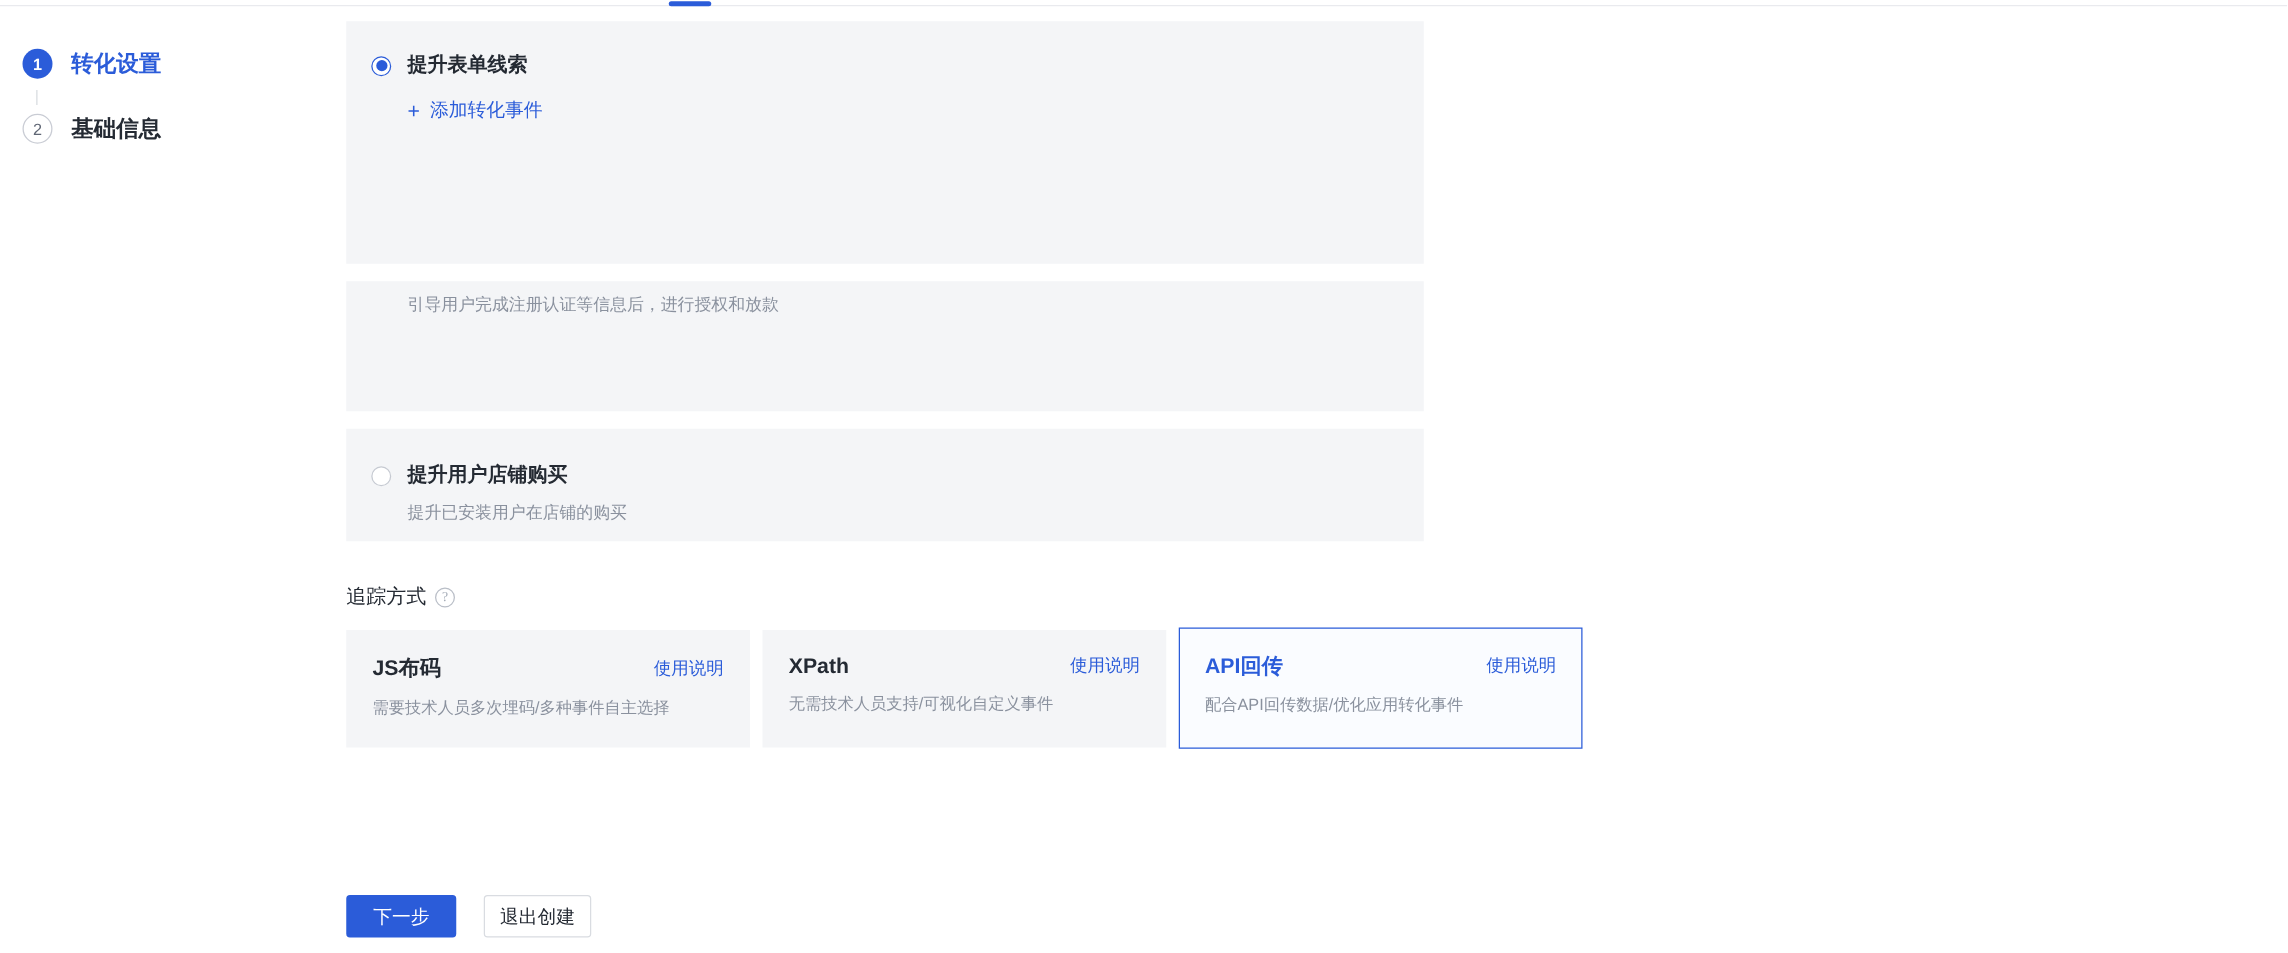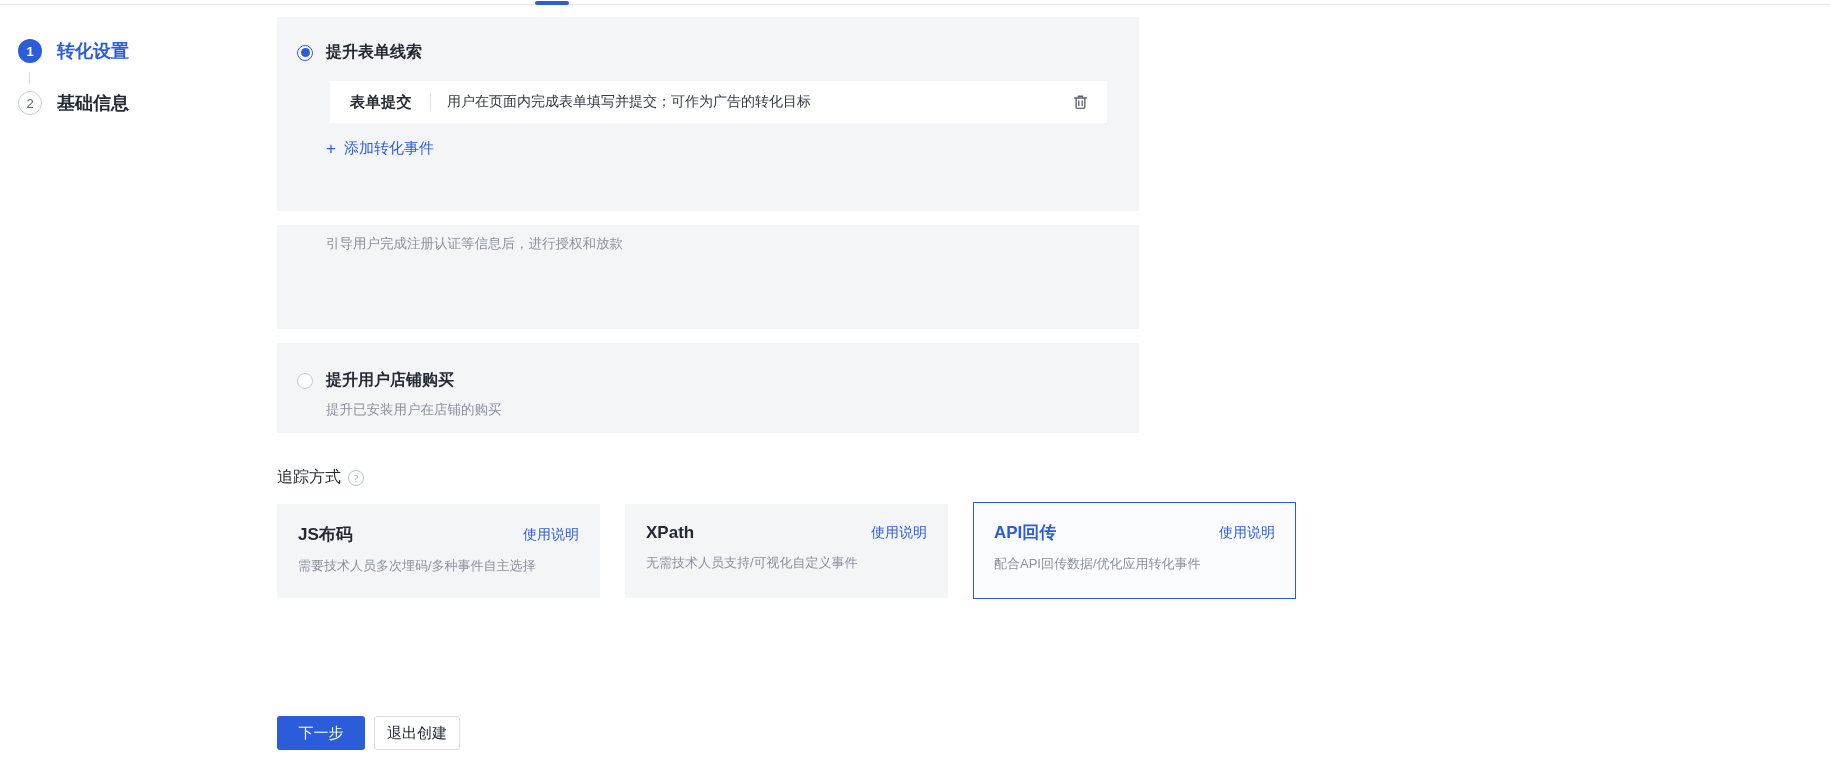--- a/index.html
+++ b/index.html
@@ -51,31 +51,31 @@
   .event-desc{font-size:14px;color:#333A45;flex:1;}
   .trash-btn{width:22px;height:22px;display:flex;align-items:center;justify-content:center;cursor:pointer;background:none;border:none;padding:0;}
 
   .add-event{margin:16px 0 0 49px;display:inline-flex;align-items:center;gap:8px;color:var(--accent);font-size:15px;cursor:pointer;}
   .add-plus{font-size:17px;line-height:1;}
 
   
   .tracking-label{position:absolute;left:277px;top:467px;display:flex;align-items:center;gap:7px;font-size:16px;color:var(--text-primary);font-family:Liberation Serif, serif;}
   .help-icon{width:16px;height:16px;border-radius:50%;border:1px solid #B9BEC7;color:#A6ADB8;font-size:11px;display:flex;align-items:center;justify-content:center;cursor:pointer;}
 
-  .cards{position:absolute;left:277px;top:504px;display:flex;gap:25px;}
+  .cards{position:absolute;left:277px;top:504px;display:flex;gap:10px;}
   .card{width:323px;height:94px;background:var(--section-bg);padding:18px 20px;border:1px solid transparent;cursor:pointer;}
   .card-head{display:flex;justify-content:space-between;align-items:center;}
   .card-title{font-size:17px;font-weight:700;color:var(--text-primary);}
   .card-link{font-size:14px;color:var(--accent);cursor:pointer;font-weight:400;}
   .card-desc{margin-top:11px;font-size:13px;color:var(--text-secondary);}
   .card.selected{background:#FAFCFF;border:1.5px solid var(--accent);margin-top:-2px;height:97px;}
   .card.selected .card-title{color:var(--accent);}
 
   
-  .footer{position:absolute;left:277px;top:716px;display:flex;gap:9px;}
+  .footer{position:absolute;left:277px;top:716px;display:flex;gap:22px;}
   .btn{height:34px;font-size:15px;border-radius:3px;cursor:pointer;font-family:inherit;}
   .btn-primary{min-width:88px;background:var(--accent);color:#fff;border:none;padding:0 18px;}
   .btn-default{background:#fff;border:1px solid #D9DCE1;color:var(--text-primary);padding:0 12px;}
 </style>
 </head>
 <body>
 
 <div class="screen">
 
   <div class="top-line"></div>
@@ -90,34 +90,20 @@
     <div class="step s2">
       <div class="step-circle">2</div>
       <div class="step-label">基础信息</div>
     </div>
   </div>
 
   <div class="section sec1">
     <div class="opt-head">
       <span class="radio checked"></span>
       <span class="opt-title">提升表单线索</span>
-    </div>
-    <div class="event-row">
-      <span class="event-name">表单提交</span>
-      <span class="event-divider"></span>
-      <span class="event-desc">用户在页面内完成表单填写并提交；可作为广告的转化目标</span>
-      <button class="trash-btn" aria-label="delete">
-        <svg width="17" height="18" viewBox="0 0 16 16" fill="none" stroke="#5F6672" stroke-width="1.3" stroke-linecap="round">
-          <path d="M2.5 4.2 H13.5"></path>
-          <path d="M6 4 V2.6 H10 V4"></path>
-          <path d="M3.9 4.4 V13 a1 1 0 0 0 1 1 H11.1 a1 1 0 0 0 1-1 V4.4"></path>
-          <path d="M6.4 7 V11.4"></path>
-          <path d="M9.6 7 V11.4"></path>
-        </svg>
-      </button>
     </div>
     <div class="add-event">
       <span class="add-plus">+</span>
       <span>添加转化事件</span>
     </div>
   </div>
 
   <div class="section sec2">
     <div class="opt-desc">引导用户完成注册认证等信息后，进行授权和放款</div>
   </div>

